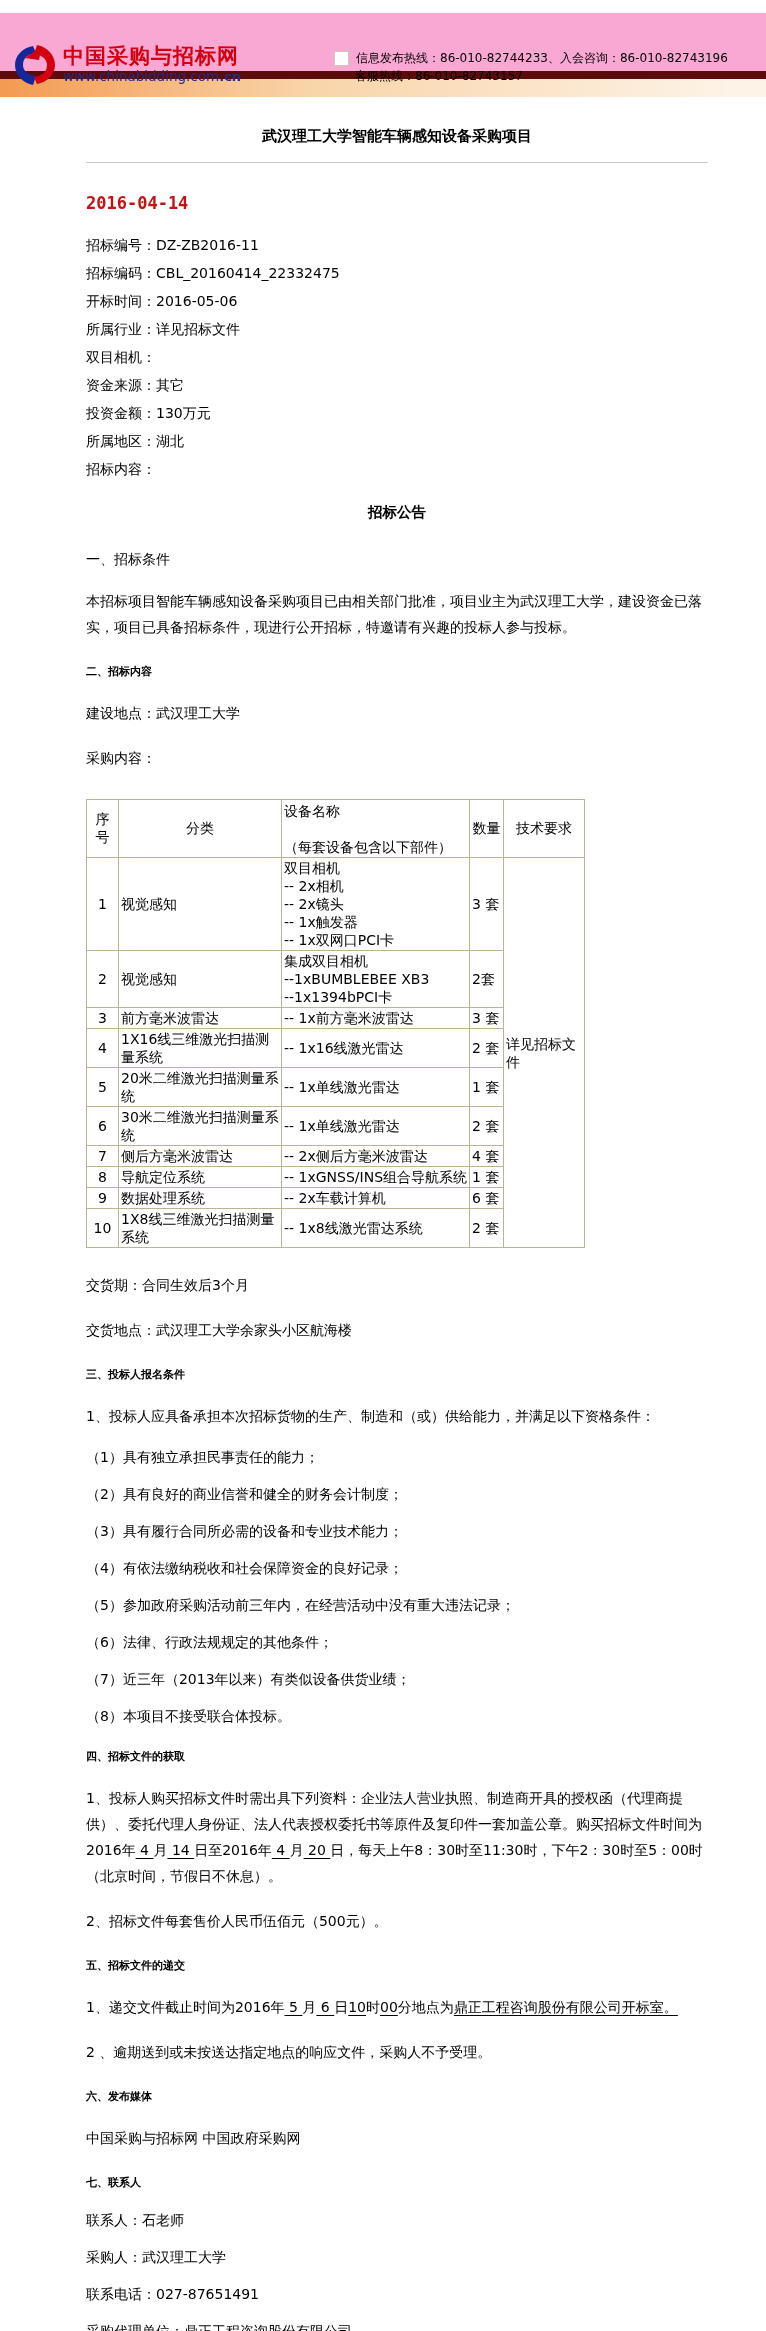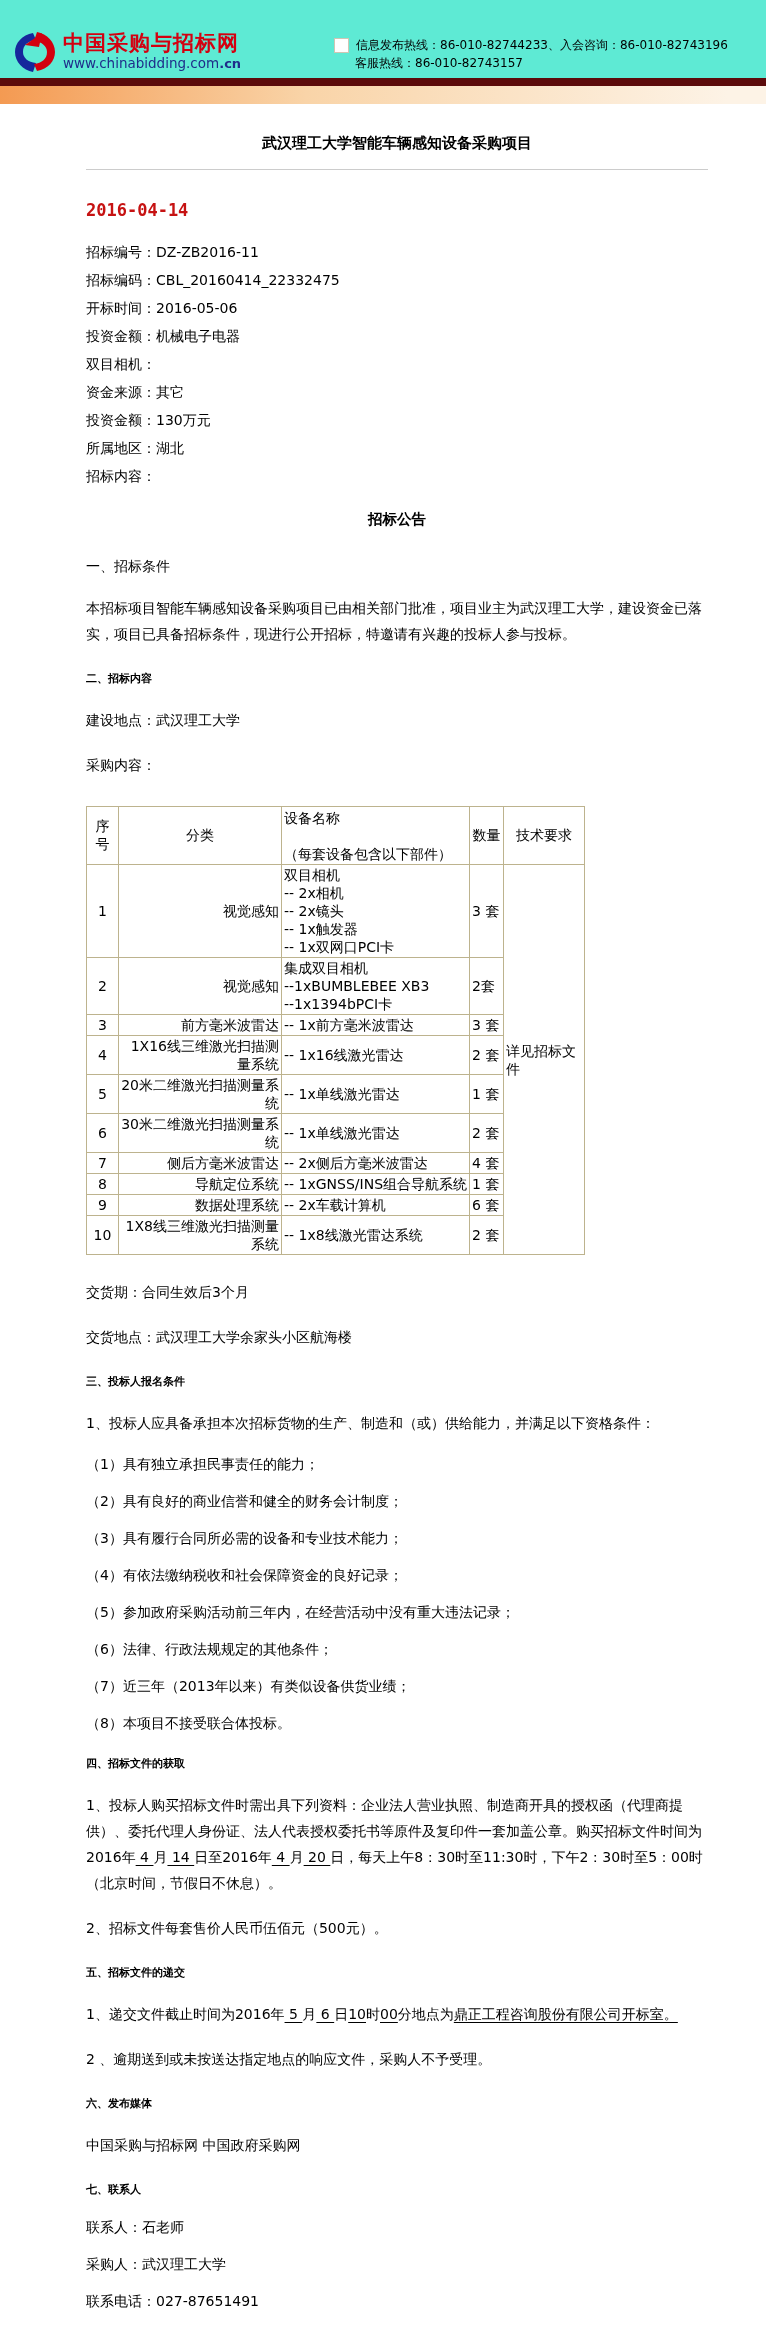--- a/index.html
+++ b/index.html
@@ -11,21 +11,21 @@
   }
   html,body{margin:0;padding:0;}
   body{
     width:766px;
     background:#ffffff;
     color:#000;
     font-family:"DejaVu Sans", sans-serif;
     font-size:14px;
   }
   
-  .site-header{position:relative;height:78px;background:#5eead4;}
+  .site-header{position:relative;height:58px;background:#f9a8d4;margin-top:13px;}
   .logo{position:absolute;left:12px;top:30px;display:flex;align-items:center;gap:5px;cursor:pointer;}
   .logo-mark{display:block;}
   .logo-title{color:var(--brand-red);font-weight:bold;font-size:21px;line-height:23px;letter-spacing:1px;}
   .logo-url{color:var(--navy);font-size:13.5px;line-height:16px;}
   .logo-url b{font-size:13px;}
   .hotlines{position:absolute;left:334px;top:37px;font-size:12px;line-height:17.5px;color:#000;}
   .hotline-row{display:flex;align-items:center;gap:7px;}
   .hotline-row2{padding-left:21px;}
   .box-icon{display:inline-block;width:13px;height:13px;background:#fff;border:1px solid #cfc6b4;}
   .bar-maroon{height:8px;background:var(--bar-maroon);}
@@ -50,21 +50,21 @@
   .col-no{width:27px;}
   .col-cat{width:158px;}
   .col-dev{width:153px;}
   .col-qty{width:29px;font-family:Liberation Serif, serif;}
   .col-tech{width:76px;}
   .equip-table th{text-align:center;}
   th.col-dev{text-align:left;vertical-align:top;padding-top:2px;}
   .dev-head-line{line-height:18px;}
   .dev-sub{margin-top:18px;line-height:18px;}
   .num-cell{text-align:center;font-weight:bold;}
-  .cat-cell{text-align:right;line-height:18px;}
+  .cat-cell{text-align:left;line-height:18px;}
   .dev-cell{text-align:left;}
   .dev-line{line-height:18px;white-space:pre;}
   .qty-cell{text-align:left;white-space:pre;line-height:18px;margin-left:8px;}
   .tech-cell{text-align:left;vertical-align:middle;line-height:18px;}
   
   .u{text-decoration:underline;text-underline-offset:3px;}
 </style>
 </head>
 <body>
 
@@ -99,21 +99,21 @@
   <main class="content">
 
     <h1 class="doc-title">武汉理工大学智能车辆感知设备采购项目</h1>
     <hr class="title-rule">
     <div class="doc-date">2016-04-14</div>
 
     <div id="meta-fields">
         <p class="meta-row">招标编号：DZ-ZB2016-11</p>
         <p class="meta-row">招标编码：CBL_20160414_22332475</p>
         <p class="meta-row">开标时间：2016-05-06</p>
-        <p class="meta-row">投资金额：机械电子电器</p>
+        <p class="meta-row">所属行业：详见招标文件</p>
         <p class="meta-row">双目相机：</p>
         <p class="meta-row">资金来源：其它</p>
         <p class="meta-row">投资金额：130万元</p>
         <p class="meta-row">所属地区：湖北</p>
         <p class="meta-row">招标内容：</p>
       </div>
 
     <h2 class="notice-heading">招标公告</h2>
 
     <p class="sec-heading plain">一、招标条件</p>

